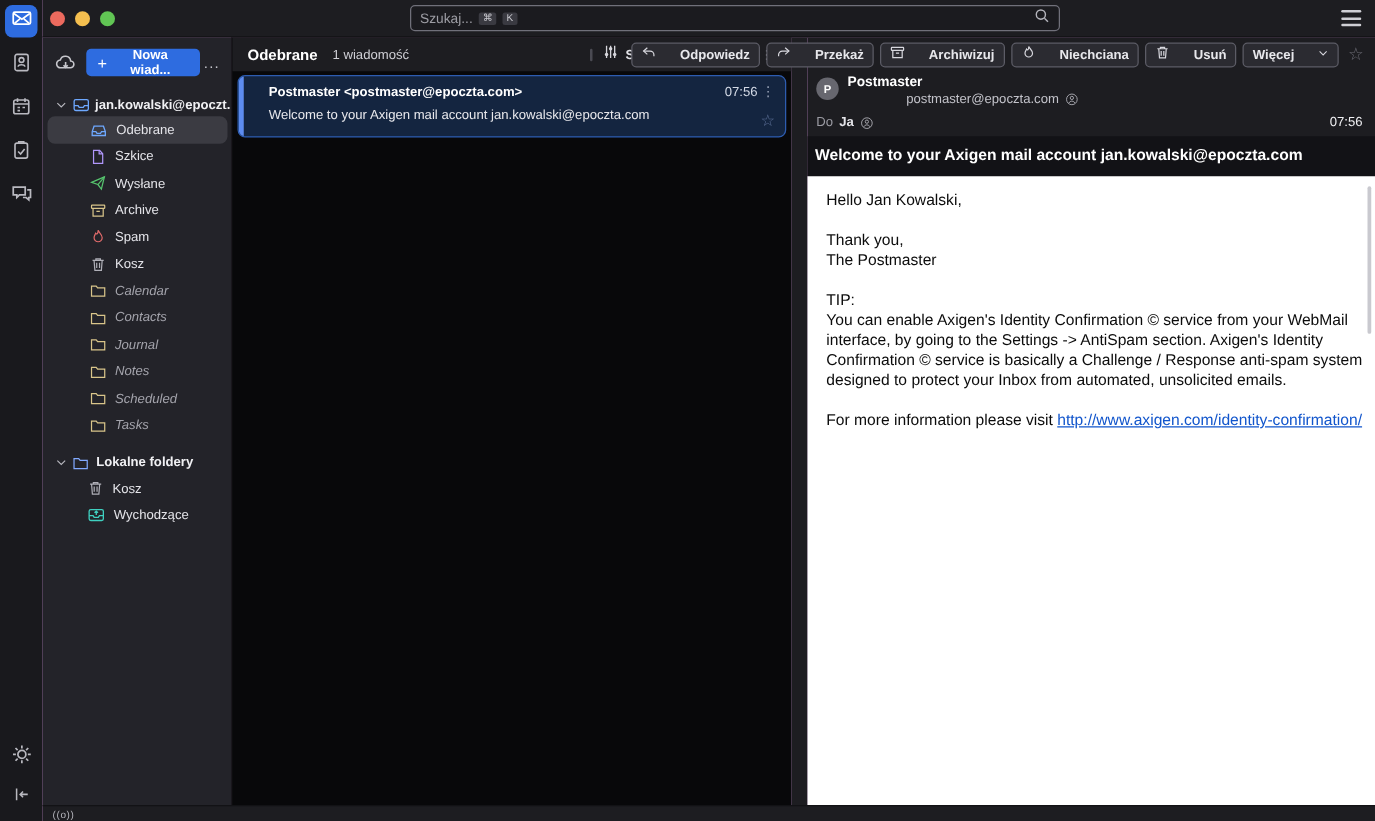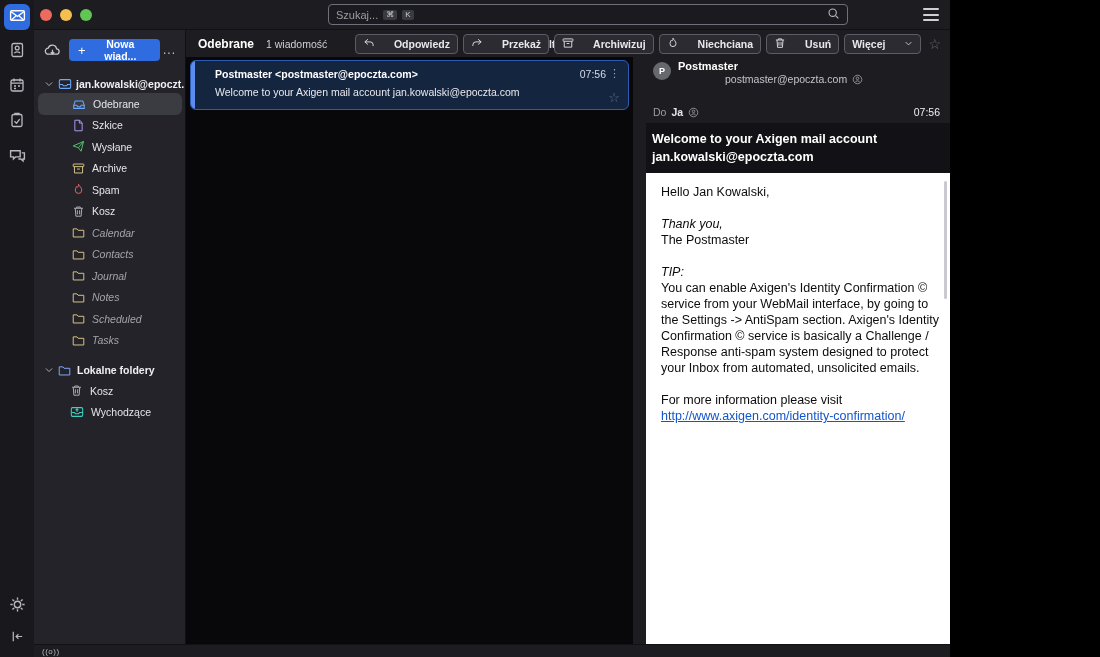--- a/index.html
+++ b/index.html
@@ -1,18 +1,18 @@
 <!DOCTYPE html>
 <html><head>
 <meta charset="utf-8">
 <style>
   * { margin:0; padding:0; box-sizing:border-box; }
   html,body { width:1100px; height:657px; overflow:hidden; background:#000; }
   body { font-family:"Liberation Sans","DejaVu Sans",sans-serif; }
-  .app { position:relative; width:950px; height:657px; background:#f0abfc; overflow:hidden; }
+  .app { position:relative; width:1100px; height:657px; background:#f0abfc; overflow:hidden; }
 
   
   .spaces { position:absolute; left:0; top:0; bottom:0; width:34px; background:#19191d; display:flex; flex-direction:column; align-items:center; z-index:5; }
   .space { width:26px; height:26px; margin-top:9px; border-radius:6px; display:flex; align-items:center; justify-content:center; color:#b9b9c0; cursor:pointer; }
   .space svg { stroke:currentColor; fill:none; stroke-width:1.3; }
   .space.active { background:#2e6ce0; color:#fff; margin-top:4px; }
   .spaces .spacer { flex:1; }
   .space.bottom { margin-top:0; margin-bottom:6px; }
 
   
@@ -84,29 +84,29 @@
   .hstar { color:#6b6b74; font-size:14px; margin:0 3px 0 2px; cursor:pointer; }
   .mhead { flex:0 0 auto; padding:3px 10px 0 7px; position:relative; }
   .sender-row { display:flex; align-items:flex-start; }
   .avatar { width:18px; height:18px; border-radius:50%; background:#67676f; color:#fff; font-size:9px; font-weight:bold; display:flex; align-items:center; justify-content:center; flex:0 0 auto; margin-top:2px; }
   .sender-meta { margin-left:7px; }
   .sname { color:#fff; font-size:11px; font-weight:bold; line-height:13px; }
   .semail-row { display:flex; align-items:center; gap:5px; }
   .semail { color:#c3c3ca; font-size:10.5px; line-height:13px;padding-left:47px; }
   .cicon { color:#a9a9b1; display:flex; }
   .cicon svg { stroke:currentColor; fill:none; stroke-width:1.1; }
-  .to-row { display:flex; align-items:center; gap:5px; margin-top:20px; padding-bottom:5px; }
+  .to-row { display:flex; align-items:center; gap:5px; margin-top:6px; padding-bottom:5px; }
   .to-lbl { color:#9b9ba3; font-size:10.5px; }
   .to-val { color:#e4e4e9; font-size:10.5px; font-weight:bold; }
   .mtime { margin-left:auto; color:#f0f0f3; font-size:10.5px; }
   .subjbar { flex:0 0 auto; background:#121216; padding:6px 10px 8px 6px; }
   .subjbar .s { color:#fff; font-size:12.5px; font-weight:bold; }
   .mbody { flex:1; background:#ffffff; color:#0c0c0c; font-size:12.5px; line-height:16px; padding:11px 10px 0 15px; position:relative; overflow:hidden; }
   .mbody p { margin-bottom:16px; }
-  .mbody p.tight { margin-bottom:0;font-style:italic; }
+  .mbody p.tight { margin-bottom:0; }
   .mbody a { color:#1155cc; text-decoration:underline; cursor:pointer; }
   .vscroll { position:absolute; right:3px; top:8px; width:3px; height:118px; background:#c9c9cf; border-radius:2px; }
 
   
   .statusbar { position:absolute; left:34px; right:0; bottom:0; height:13px; background:#1d1d21; border-top:1px solid #121215; display:flex; align-items:center; }
   .statusbar .ind { color:#b7b7be; font-size:8px; margin-left:8px; letter-spacing:0.5px; }
 </style>
 </head>
 <body>
 

